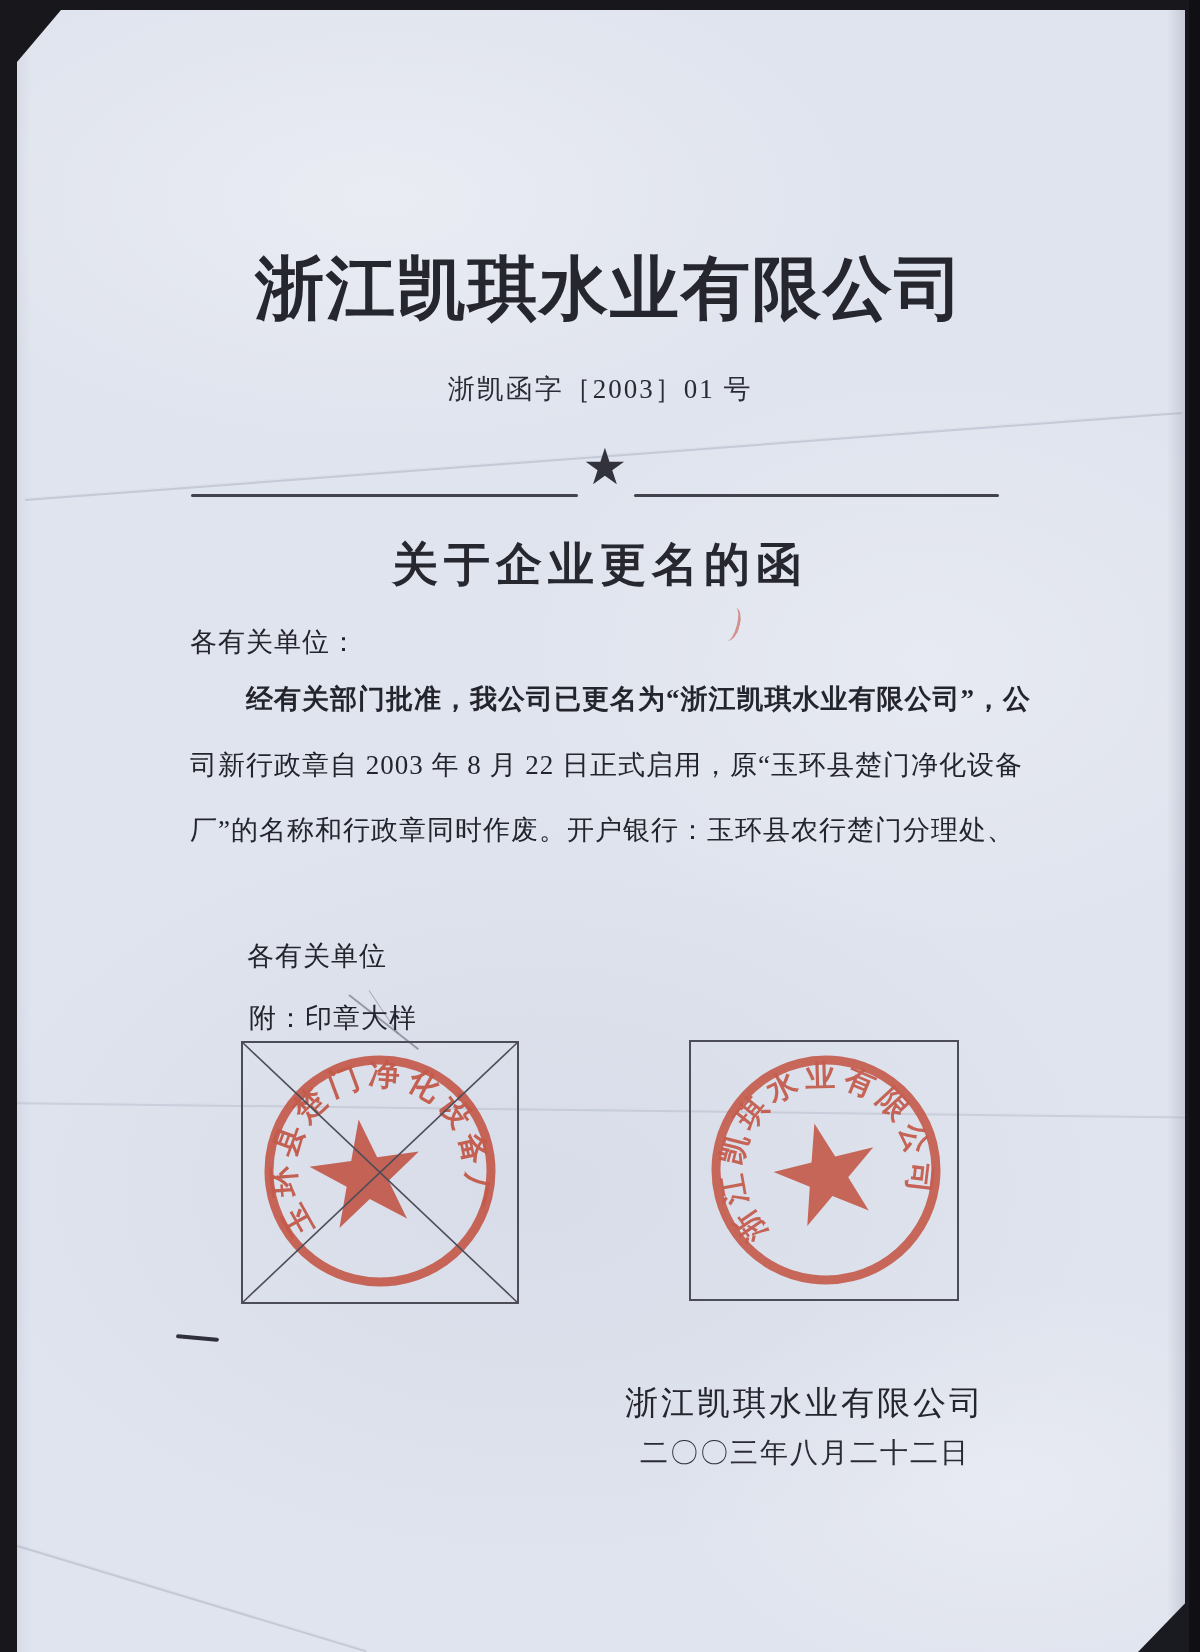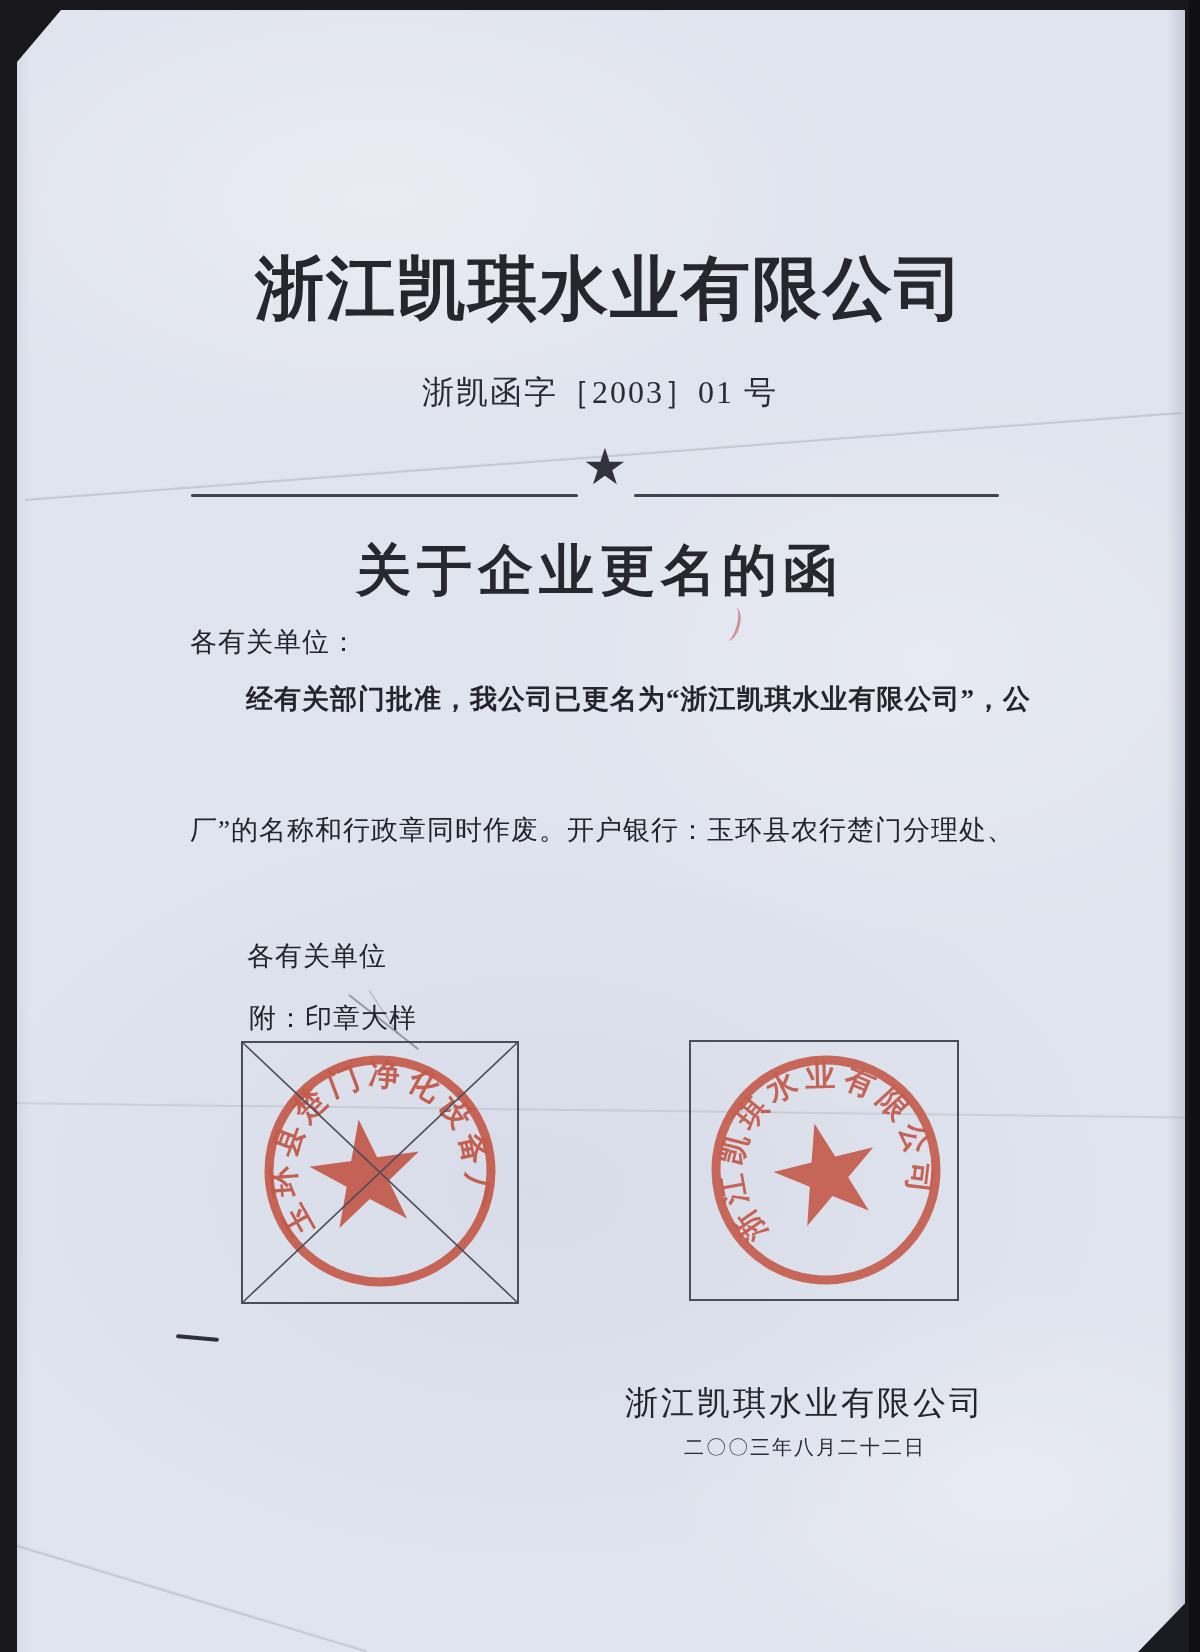--- a/index.html
+++ b/index.html
@@ -15,44 +15,44 @@
       radial-gradient(ellipse 500px 300px at 85% 90%, rgba(255,255,255,0.25), rgba(255,255,255,0) 70%),
       #e0e4ee;
   }
   .abs{position:absolute;}
   .center{text-align:center;}
   .cjk-serif{font-family:"Liberation Serif","DejaVu Serif",serif;}
   .cjk-sans{font-family:"DejaVu Sans","Liberation Sans",sans-serif;}
 
   .title{left:160px;width:900px;top:243px;font-size:69px;font-weight:bold;
          letter-spacing:2px;color:#26262f;}
-  .refnum{left:160px;width:880px;top:371px;font-size:32px;color:#2b2b36;letter-spacing:2px;}
+  .refnum{left:160px;width:880px;top:371px;font-size:27px;color:#2b2b36;letter-spacing:2px;}
   .star{left:560px;width:90px;top:438px;font-size:50px;color:#32323c;}
   .rule{top:494px;height:3px;background:#43434d;border-radius:2px;}
   .rule-l{left:191px;width:387px;}
   .rule-r{left:634px;width:365px;}
-  .subject{left:200px;width:800px;top:534px;font-size:55px;font-weight:bold;
+  .subject{left:200px;width:800px;top:534px;font-size:46px;font-weight:bold;
            letter-spacing:6px;color:#27272f;}
 
   .bodyline{font-size:27px;color:#24242d;letter-spacing:1px;white-space:nowrap;}
   .salutation{left:190px;top:624px;}
   .p1{left:246px;top:681px;font-weight:bold;}
   .p2{left:190px;top:747px;}
   .p3{left:190px;top:812px;}
   .p4{left:190px;top:872px;}
   .closing{left:247px;top:938px;}
   .attach{left:249px;top:1000px;}
 
   .sealbox{border:2px solid #4d4d58;background:transparent;}
   .oldbox{left:241px;top:1041px;width:274px;height:259px;}
   .newbox{left:689px;top:1040px;width:266px;height:257px;}
   .sealbox svg{position:absolute;left:0;top:0;}
 
   .sig{left:595px;width:420px;top:1381px;font-size:33px;letter-spacing:3px;color:#25252e;}
-  .sigdate{left:595px;width:420px;top:1434px;font-size:20px;letter-spacing:2px;color:#2a2a34;}
+  .sigdate{left:595px;width:420px;top:1434px;font-size:28px;letter-spacing:2px;color:#2a2a34;}
 
   
   .band{background:#17171c;z-index:50;}
   .band-top{left:0;top:0;width:1200px;height:10px;}
   .band-left{left:0;top:0;width:17px;height:1652px;}
   .band-right{left:1185px;top:0;width:15px;height:1652px;}
   .corner-tl{left:17px;top:10px;width:44px;height:52px;background:#17171c;
              clip-path:polygon(0 0,100% 0,0 100%);z-index:50;}
   .corner-br{left:1138px;top:1588px;width:62px;height:64px;background:#1a1a21;
              clip-path:polygon(100% 0,100% 100%,0 100%);z-index:50;}
@@ -89,20 +89,21 @@
   <div class="abs center cjk-serif refnum">浙凯函字［2003］01 号</div>
 
   <div class="abs center star">★</div>
   <div class="abs rule rule-l"></div>
   <div class="abs rule rule-r"></div>
 
   <div class="abs center cjk-sans subject">关于企业更名的函</div>
 
   <div class="abs bodyline salutation">各有关单位：</div>
   <div class="abs bodyline p1">经有关部门批准，我公司已更名为“浙江凯琪水业有限公司”，公</div>
+  <div class="abs bodyline p2">司新行政章自 2003 年 8 月 22 日正式启用，原“玉环县楚门净化设备</div>
   <div class="abs bodyline p3">厂”的名称和行政章同时作废。开户银行：玉环县农行楚门分理处、</div>
   <div class="abs bodyline closing">各有关单位</div>
   <div class="abs bodyline attach">附：印章大样</div>
 
   <div class="abs sealbox oldbox">
     <svg width="274" height="259" viewBox="0 0 274 259" xmlns="http://www.w3.org/2000/svg">
       <g transform="translate(137,128) rotate(-8)" opacity="0.9">
         <circle cx="0" cy="0" r="111" fill="none" stroke="#c14b38" stroke-width="9" opacity="0.92"></circle>
         <polygon points="0,-58 13.1,-18 55.2,-17.9 21.2,6.9 34.1,46.9 0,22.3 -34.1,46.9 -21.2,6.9 -55.2,-17.9 -13.1,-18" transform="translate(-14,4)" fill="#bf4634" opacity="0.9"></polygon>
         <path id="oldArc" d="M -70.4 49.4 A 86 86 0 1 1 70.4 49.4" fill="none"></path>

